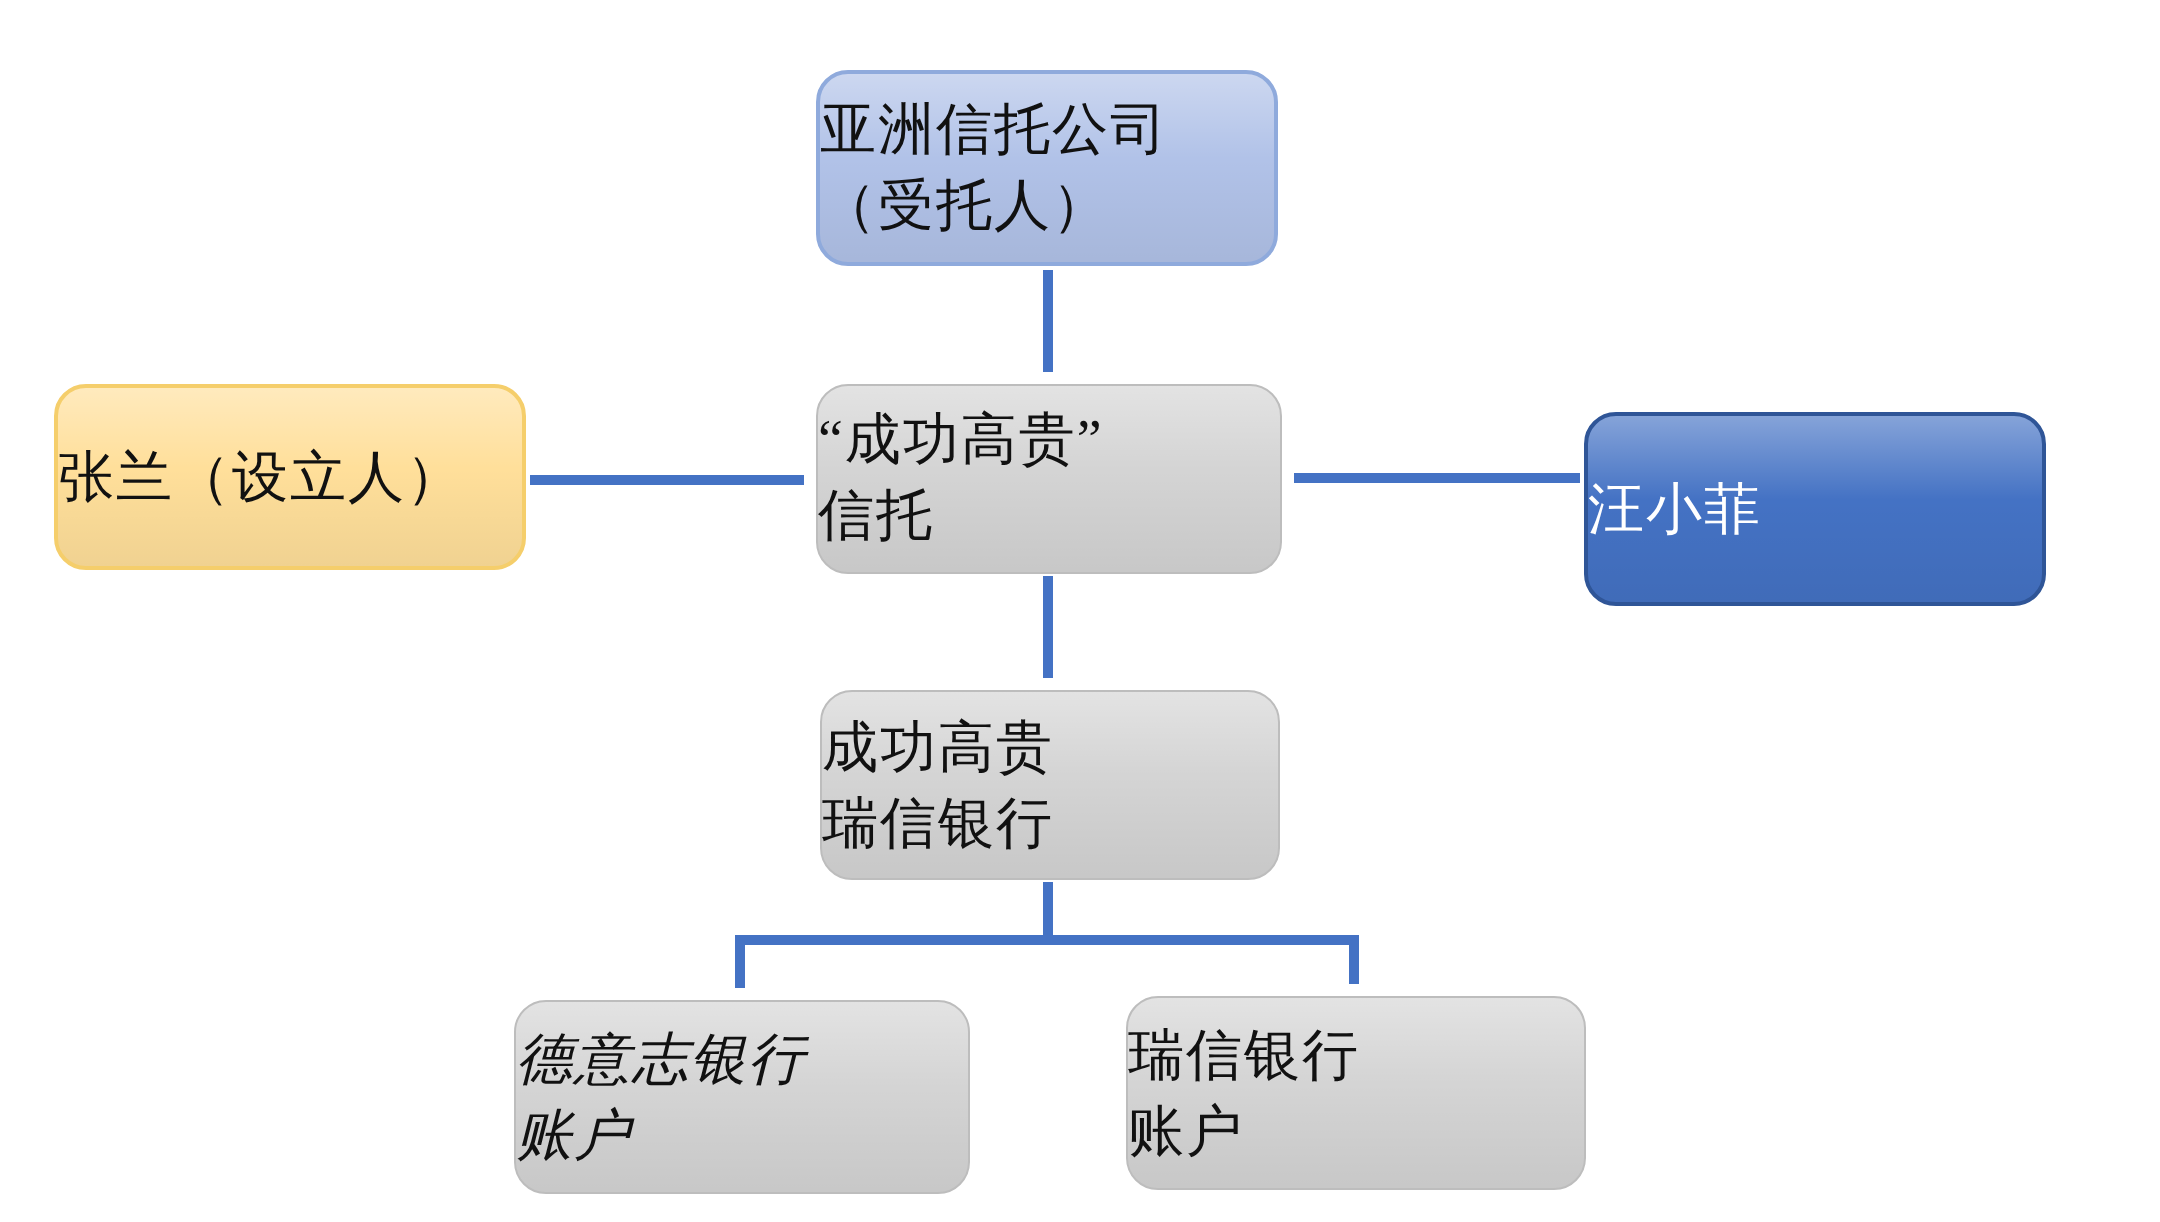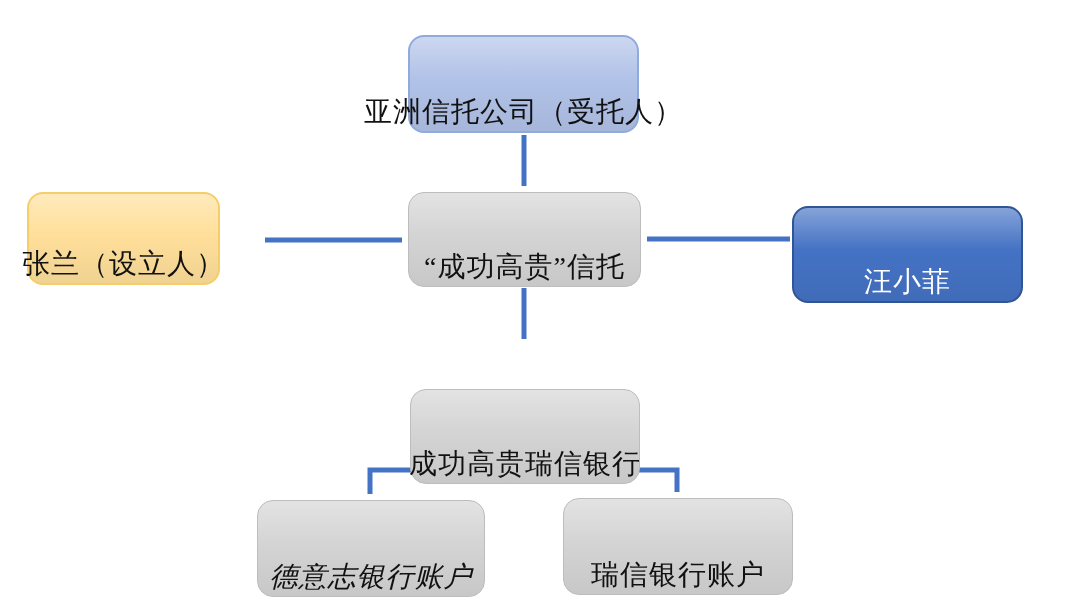--- a/index.html
+++ b/index.html
@@ -11,36 +11,36 @@
     overflow:hidden;
   }
   .arrows{
     position:absolute;left:0;top:0;width:1080px;height:611px;
     pointer-events:none;
   }
   .arrows path{fill:none;stroke-width:5;}
   .node{
     position:absolute;
     box-sizing:border-box;
-    display:flex;flex-direction:row;justify-content:center;align-items:flex-end;
+    display:flex;flex-direction:column;justify-content:center;align-items:flex-start;
     text-align:center;
     border-radius:16px;
     border:2px solid transparent;
     background-image:linear-gradient(180deg, rgba(255,255,255,0.35), rgba(255,255,255,0.0) 45%, rgba(0,0,0,0.06));
     font-size:28px;
     line-height:38px;
     color:#111111;
     letter-spacing:1px;
   }
   .node span{display:block;white-space:nowrap;}
   .node--gray{border-width:1.5px;}
   .node--beneficiary{color:#ffffff;}
   
   .pos-trustee     {left:408px; top:35px;  width:231px; height:98px;}
-  .pos-settlor     {left:27px;  top:192px; width:193px; height:93px;}
+  .pos-settlor     {left:27px;  top:192px; width:236px; height:93px;}
   .pos-trust       {left:408px; top:192px; width:233px; height:95px;font-family:Liberation Serif, serif;}
   .pos-beneficiary {left:792px; top:190px; width:231px; height:97px;margin-top:16px;}
   .pos-company     {left:410px; top:345px; width:230px; height:95px;}
   .pos-bank-de     {left:257px; top:500px; width:228px; height:97px;}
   .pos-bank-cs     {left:563px; top:498px; width:230px; height:97px;}
 </style>
 </head>
 <body>
 
 <div class="canvas">
@@ -71,21 +71,21 @@
 
   <div class="node node--gray pos-trust" style="background-color: rgb(212, 212, 212); border-color: rgb(189, 189, 189);">
     <span>“成功高贵”</span>
     <span>信托</span>
   </div>
 
   <div class="node node--beneficiary pos-beneficiary" style="background-color: rgb(68, 114, 196); border-color: rgb(47, 85, 151);">
     <span>汪小菲</span>
   </div>
 
-  <div class="node node--gray pos-company" style="background-color: rgb(212, 212, 212); border-color: rgb(189, 189, 189); margin-top: 44px;">
+  <div class="node node--gray pos-company" style="background-color: rgb(212, 212, 212); border-color: rgb(189, 189, 189);">
     <span>成功高贵</span>
     <span>瑞信银行</span>
   </div>
 
   <div class="node node--gray pos-bank-de" style="background-color: rgb(212, 212, 212); border-color: rgb(189, 189, 189); font-style: italic;">
     <span>德意志银行</span>
     <span>账户</span>
   </div>
 
   <div class="node node--gray pos-bank-cs" style="background-color: rgb(212, 212, 212); border-color: rgb(189, 189, 189);">

